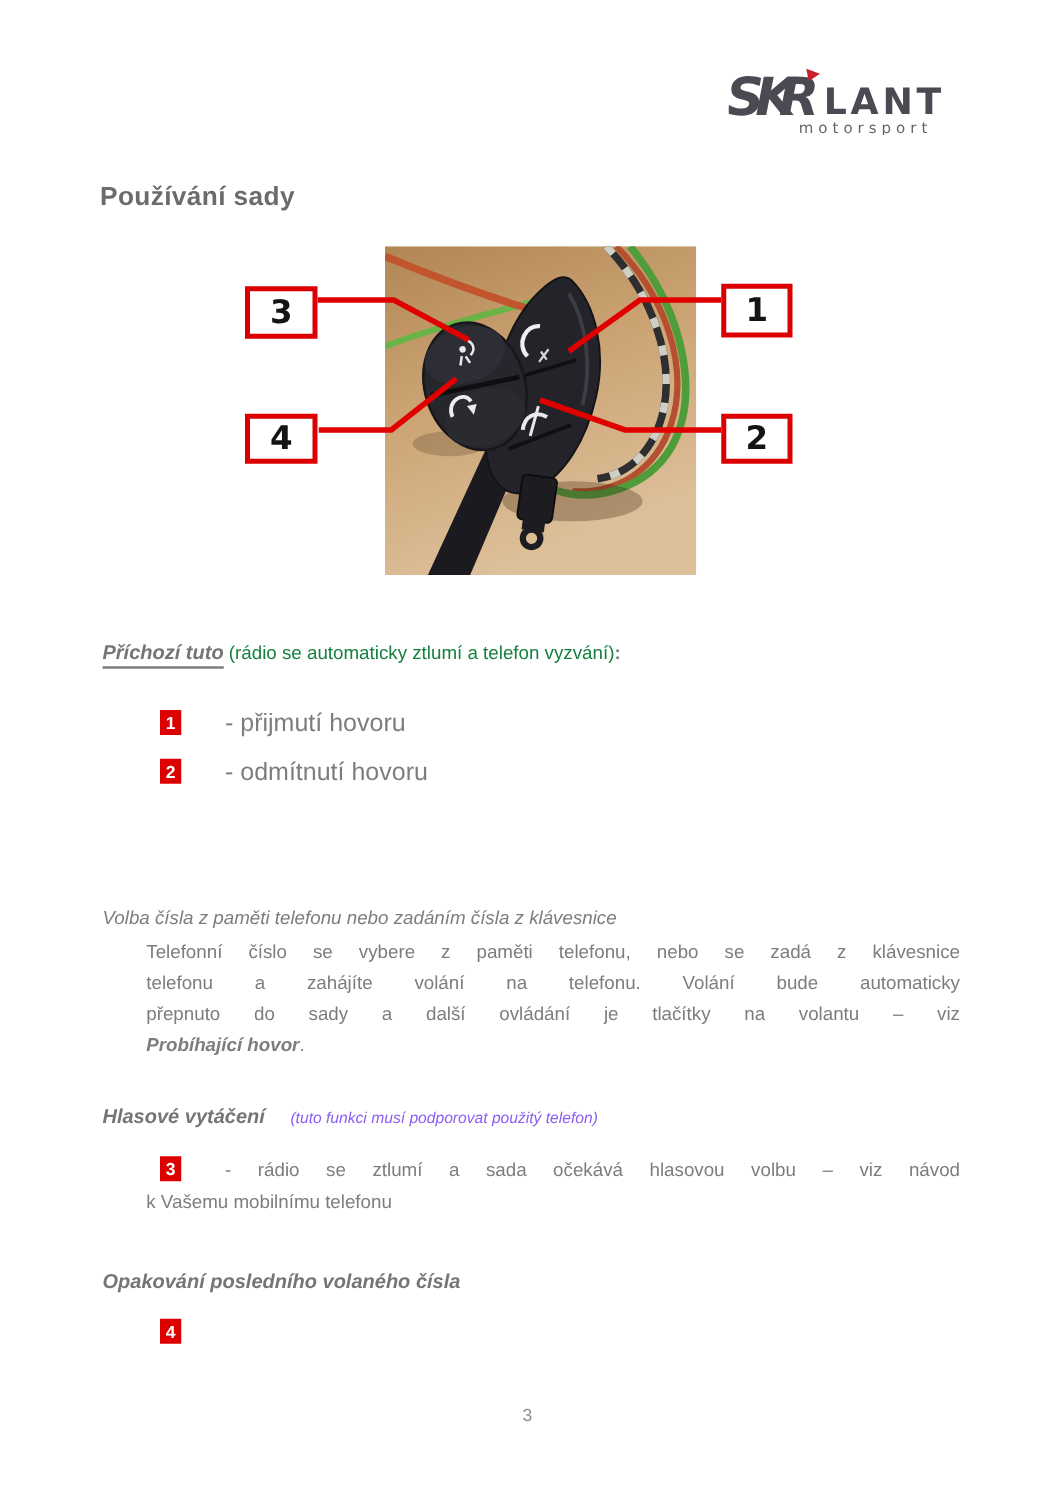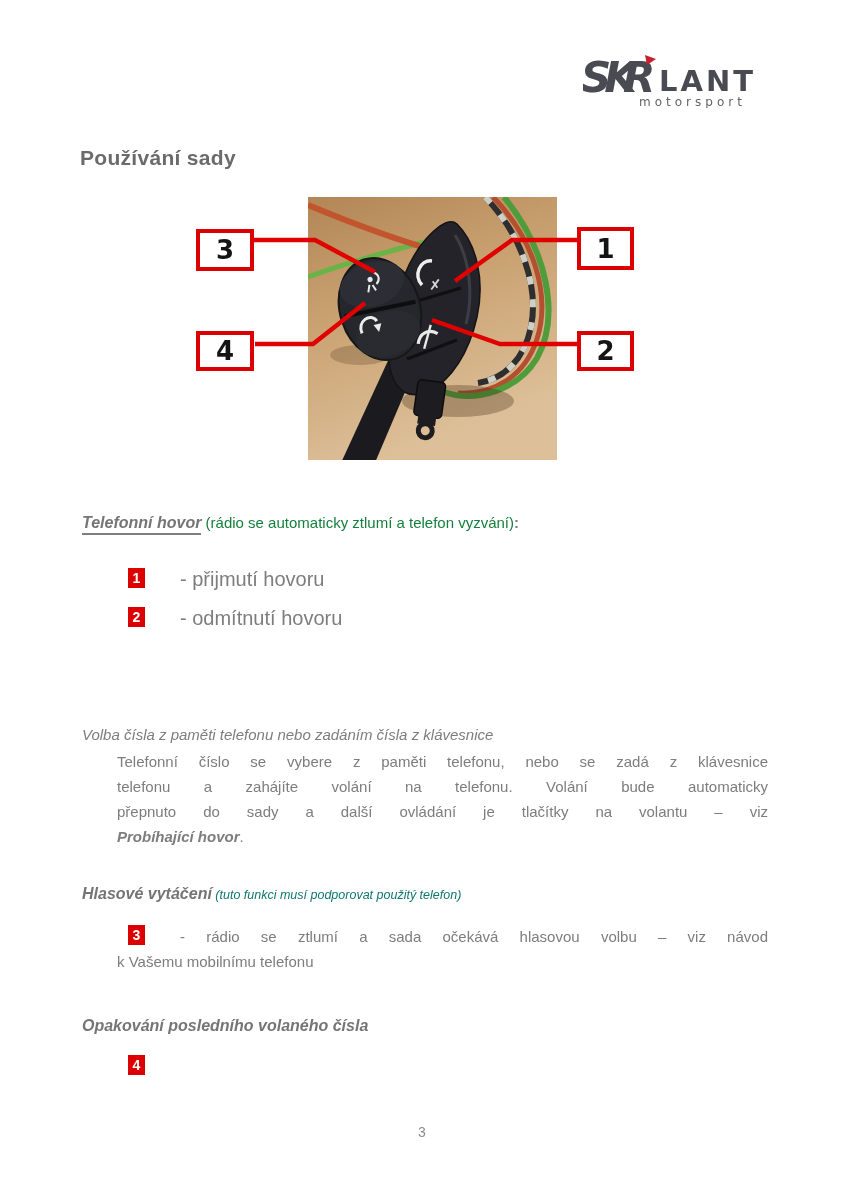--- a/index.html
+++ b/index.html
@@ -8,21 +8,21 @@
     font-family:"Liberation Sans", sans-serif; color:#7d7d7d; overflow:hidden;
   }
   .abs { position:absolute; }
 
   
   .doc-title { font-size:21px; font-weight:bold; color:#6b6b6b; letter-spacing:.3px; }
   .h-section { font-size:16px; font-weight:bold; font-style:italic; color:#757575; }
   .underlined { border-bottom:2px solid #7d7d7d; padding-bottom:1px; display:inline-block; }
   .h-rest { font-size:15px; font-weight:normal; font-style:normal; color:#15803d; }
   .h-colon { font-size:15px; font-weight:bold; color:#7d7d7d; }
-  .h-note { font-size:12.5px; font-weight:normal; font-style:italic; color:#0f766e; }
+  .h-note { font-size:12.5px; font-weight:normal; font-style:italic; color:#8b5cf6;margin-left:17px; }
   .subhead-italic { font-size:15px; font-style:italic; color:#7d7d7d; }
 
   
   .body-text { font-size:20px; line-height:20px; color:#7d7d7d; }
   .pline { font-size:15px; line-height:25px; height:25px; white-space:nowrap; }
   .jline { white-space:normal; text-align:justify; text-align-last:justify; }
   .bold-it { font-weight:bold; font-style:italic; }
 
   
   .badge {
@@ -125,21 +125,21 @@
     <polyline points="65,154 123,154 175,113" fill="none" stroke="#e00000" stroke-width="4.5"></polyline>
     <polyline points="387,154 310,154 242,130" fill="none" stroke="#e00000" stroke-width="4.5"></polyline>
   </svg>
 
   <div class="callout-box" style="left:196px; top:229px; width:50px; height:34px;">3</div>
   <div class="callout-box" style="left:577px; top:227px; width:49px; height:35px;">1</div>
   <div class="callout-box" style="left:196px; top:331px; width:50px; height:32px;">4</div>
   <div class="callout-box" style="left:577px; top:331px; width:49px; height:32px;">2</div>
 
   <div class="abs" style="left:82px; top:514px;">
-    <span class="h-section underlined">Telefonní hovor</span><span class="h-rest"> (rádio se automaticky ztlumí a telefon vyzvání)</span><span class="h-colon">:</span>
+    <span class="h-section underlined">Příchozí tuto</span><span class="h-rest"> (rádio se automaticky ztlumí a telefon vyzvání)</span><span class="h-colon">:</span>
   </div>
 
   <div class="badge" style="left:128px; top:568px;">1</div>
   <div class="abs body-text" style="left:180px; top:569px;">- přijmutí hovoru</div>
 
   <div class="badge" style="left:128px; top:607px;">2</div>
   <div class="abs body-text" style="left:180px; top:608px;">- odmítnutí hovoru</div>
 
 
   <div class="abs subhead-italic" style="left:82px; top:726px;">Volba čísla z paměti telefonu nebo zadáním čísla z klávesnice</div>

